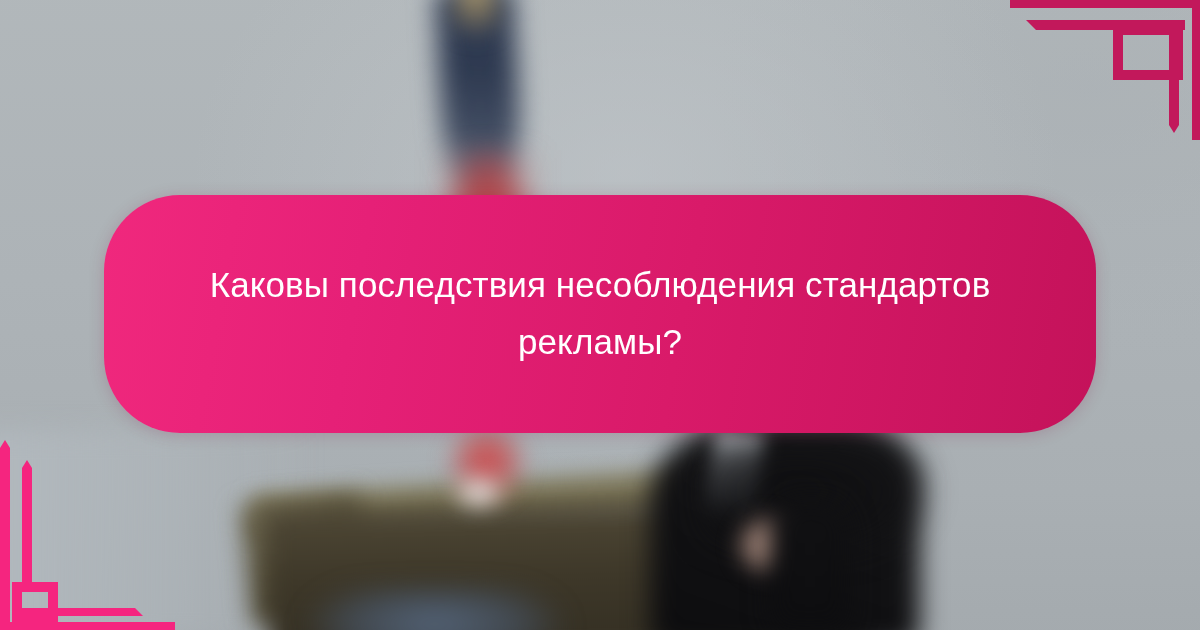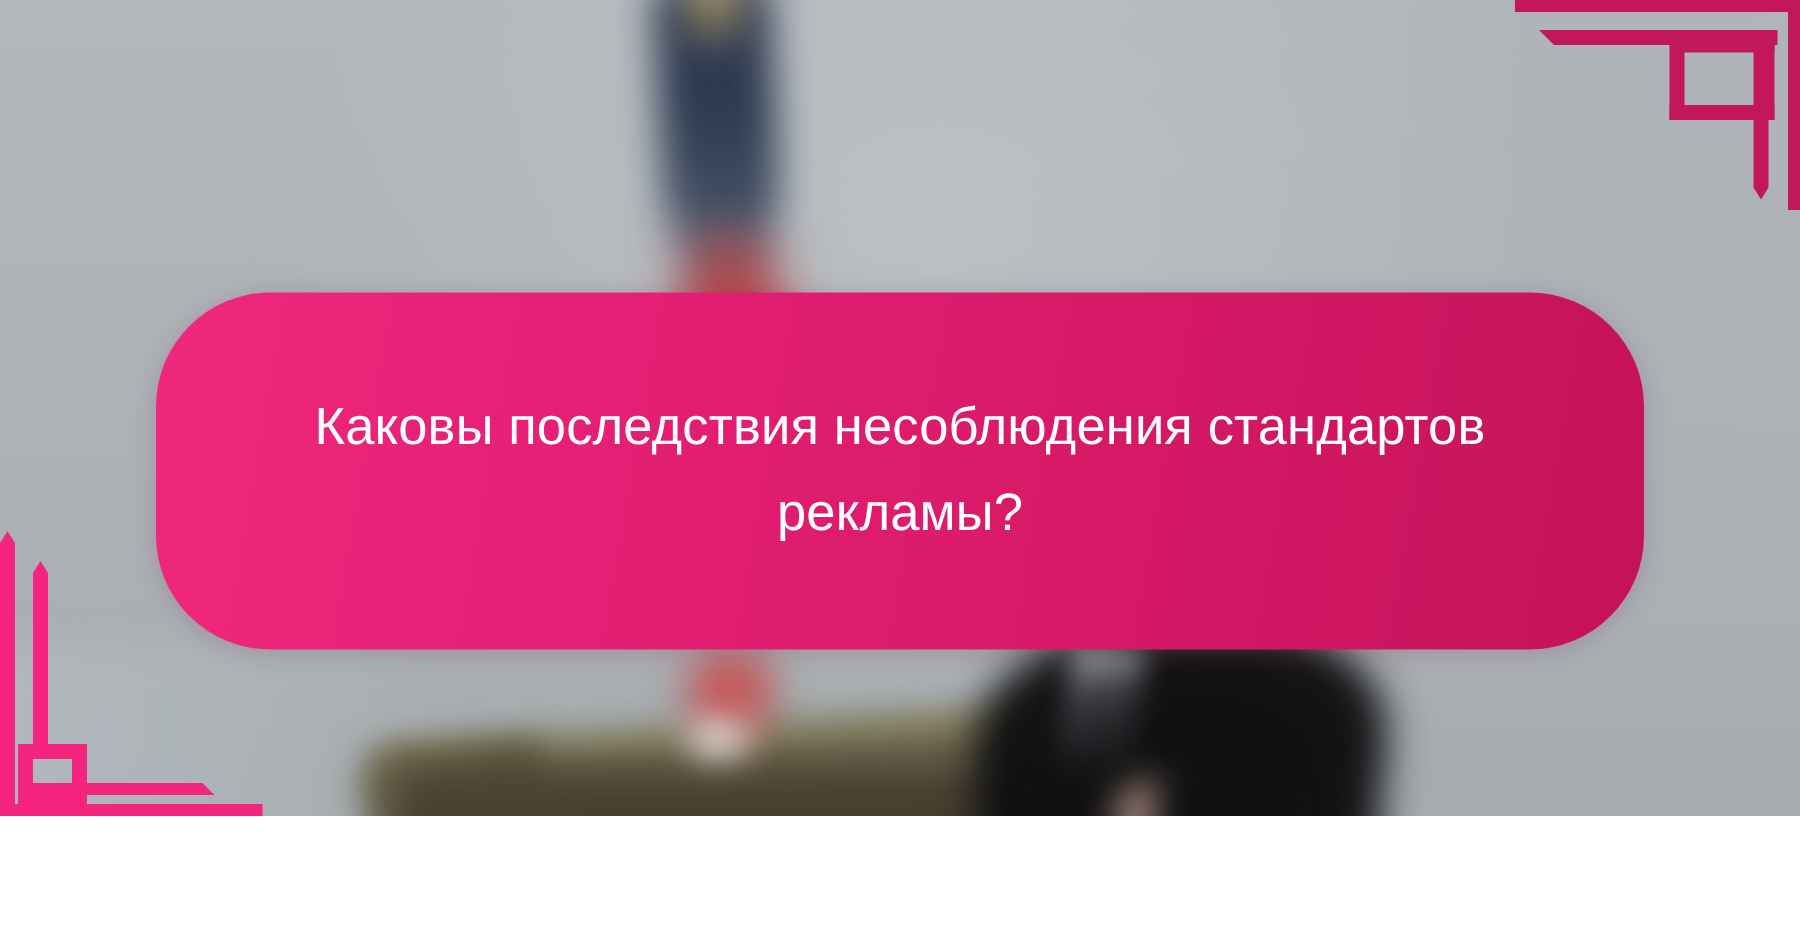--- a/index.html
+++ b/index.html
@@ -8,21 +8,21 @@
     padding: 0;
     background: #ffffff;
   }
   body {
     font-family: "Liberation Sans", "DejaVu Sans", sans-serif;
   }
 
   .canvas {
     position: relative;
     width: 1200px;
-    height: 544px;
+    height: 630px;
     overflow: hidden;
     background: #5eead4;
   }
 
   
   .photo {
     position: absolute;
     inset: 0;
     overflow: hidden;
   }

